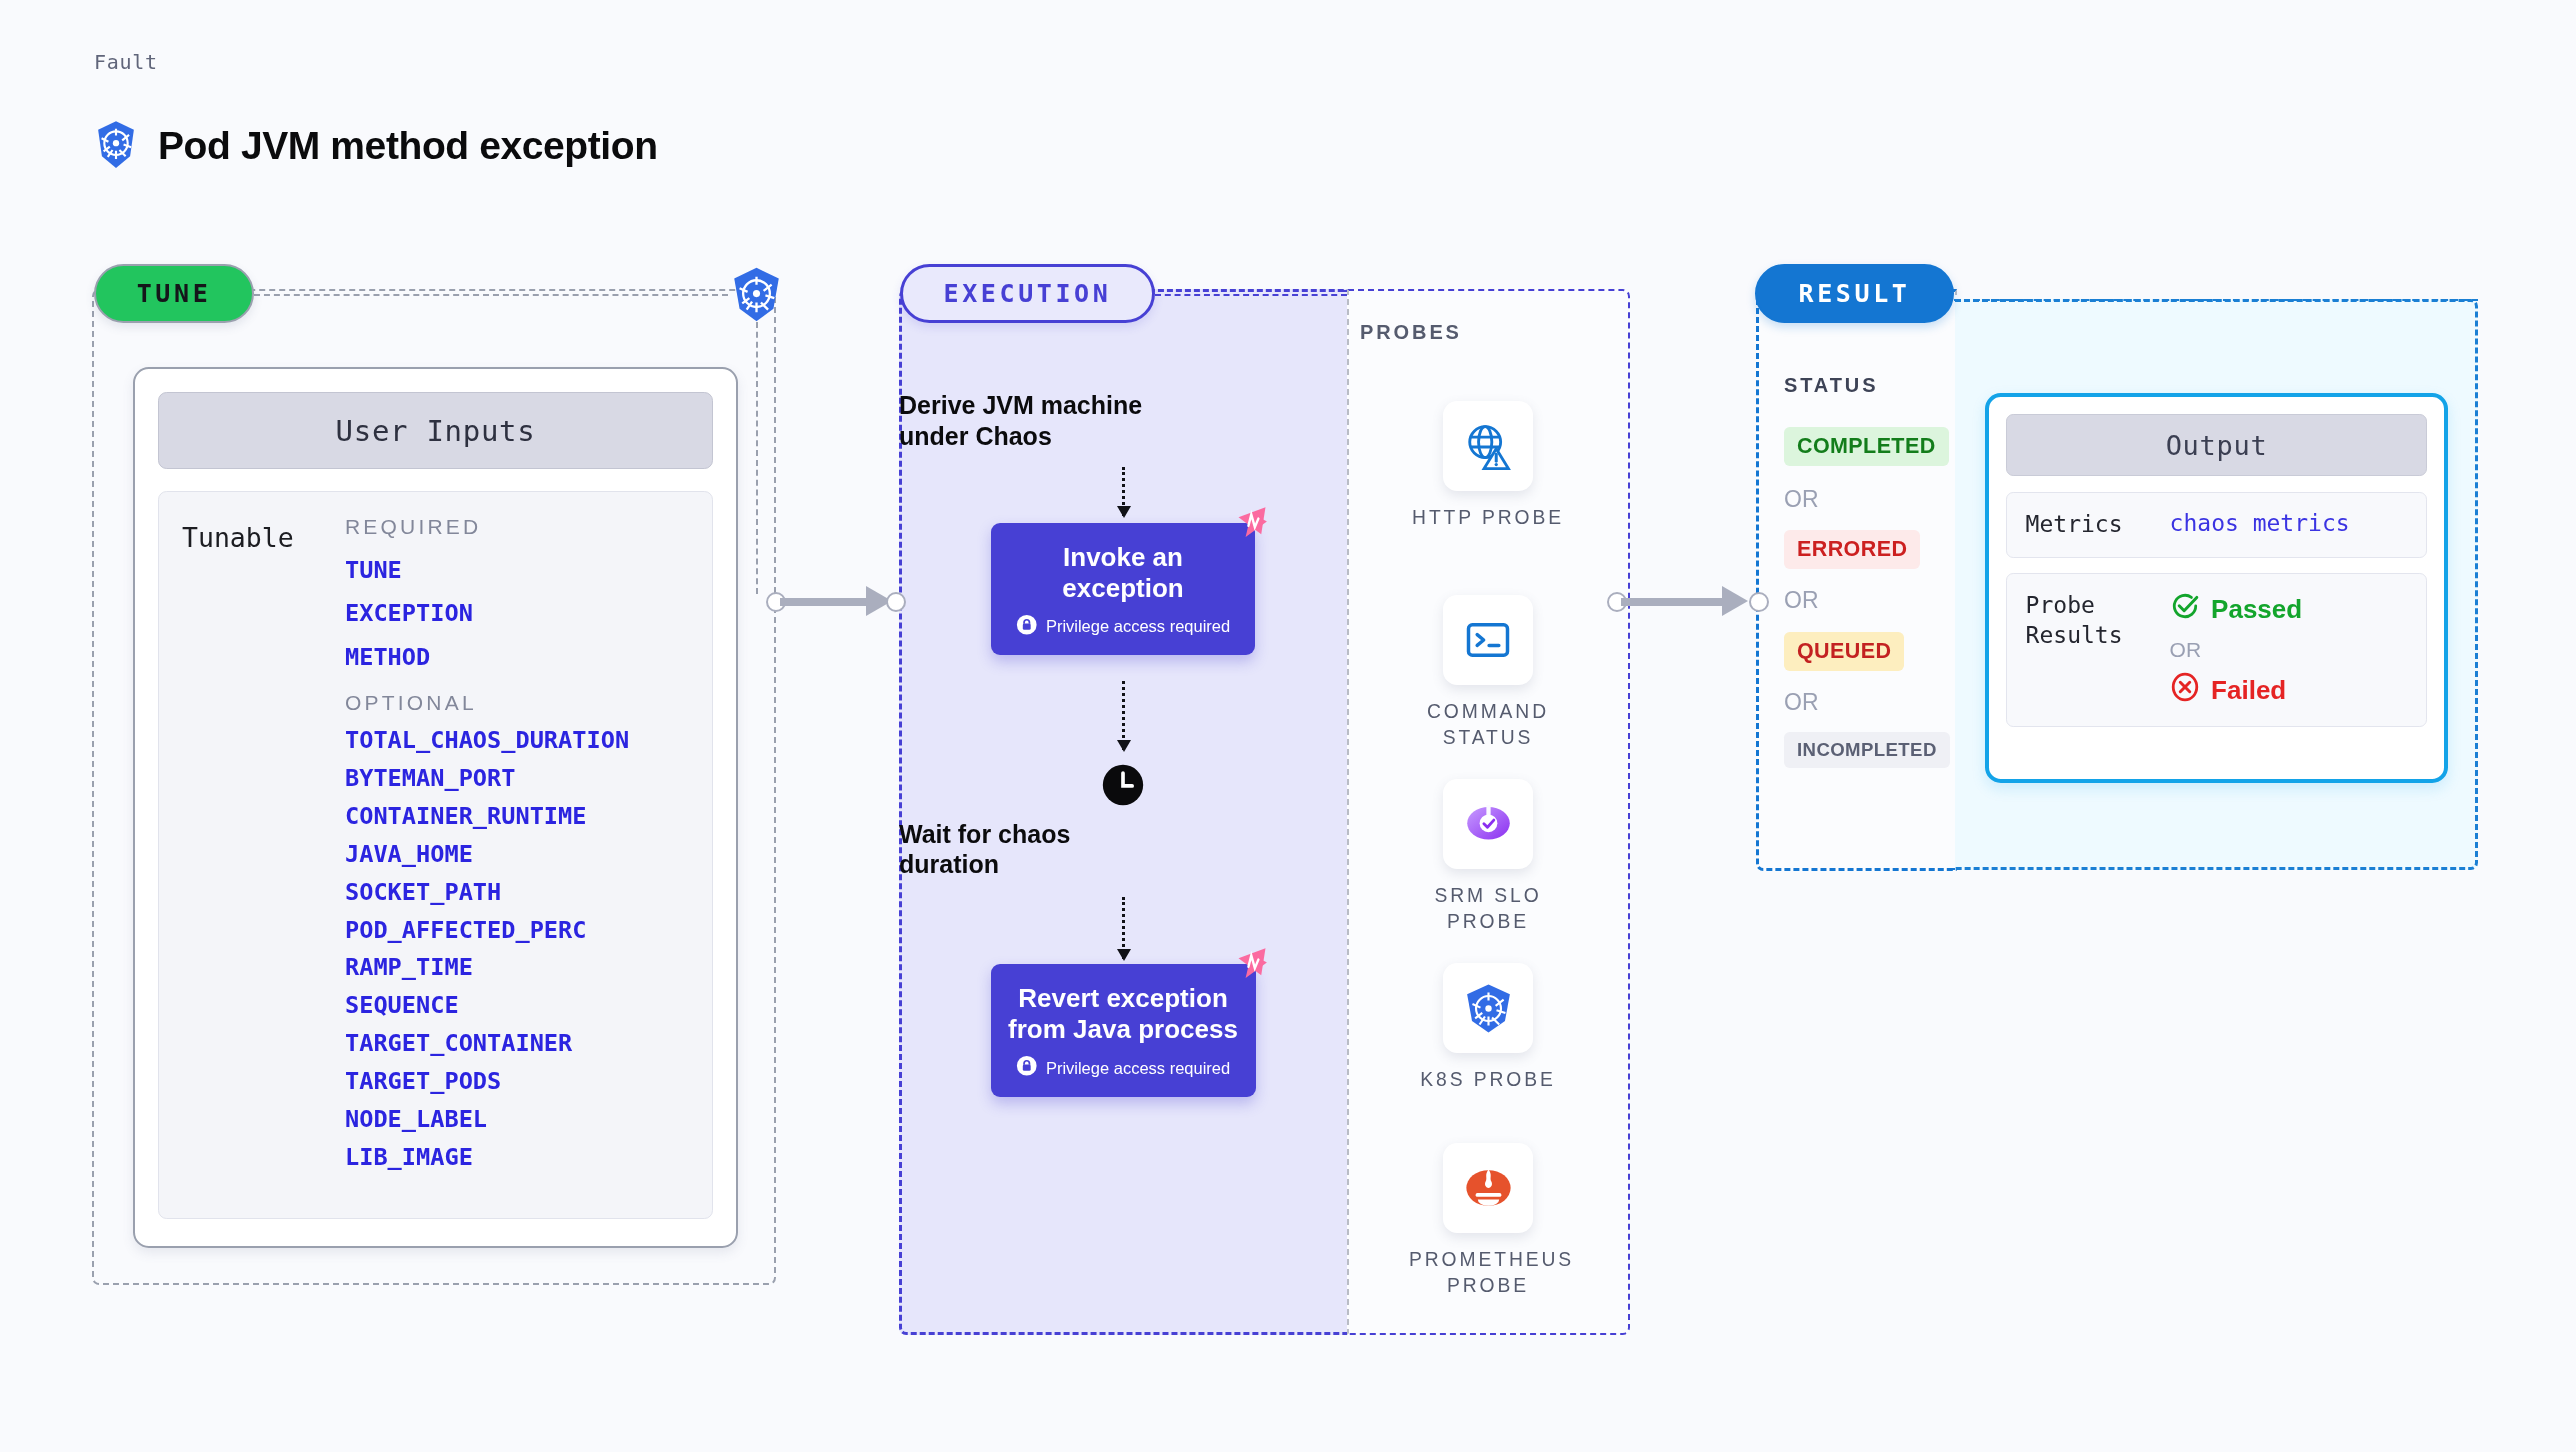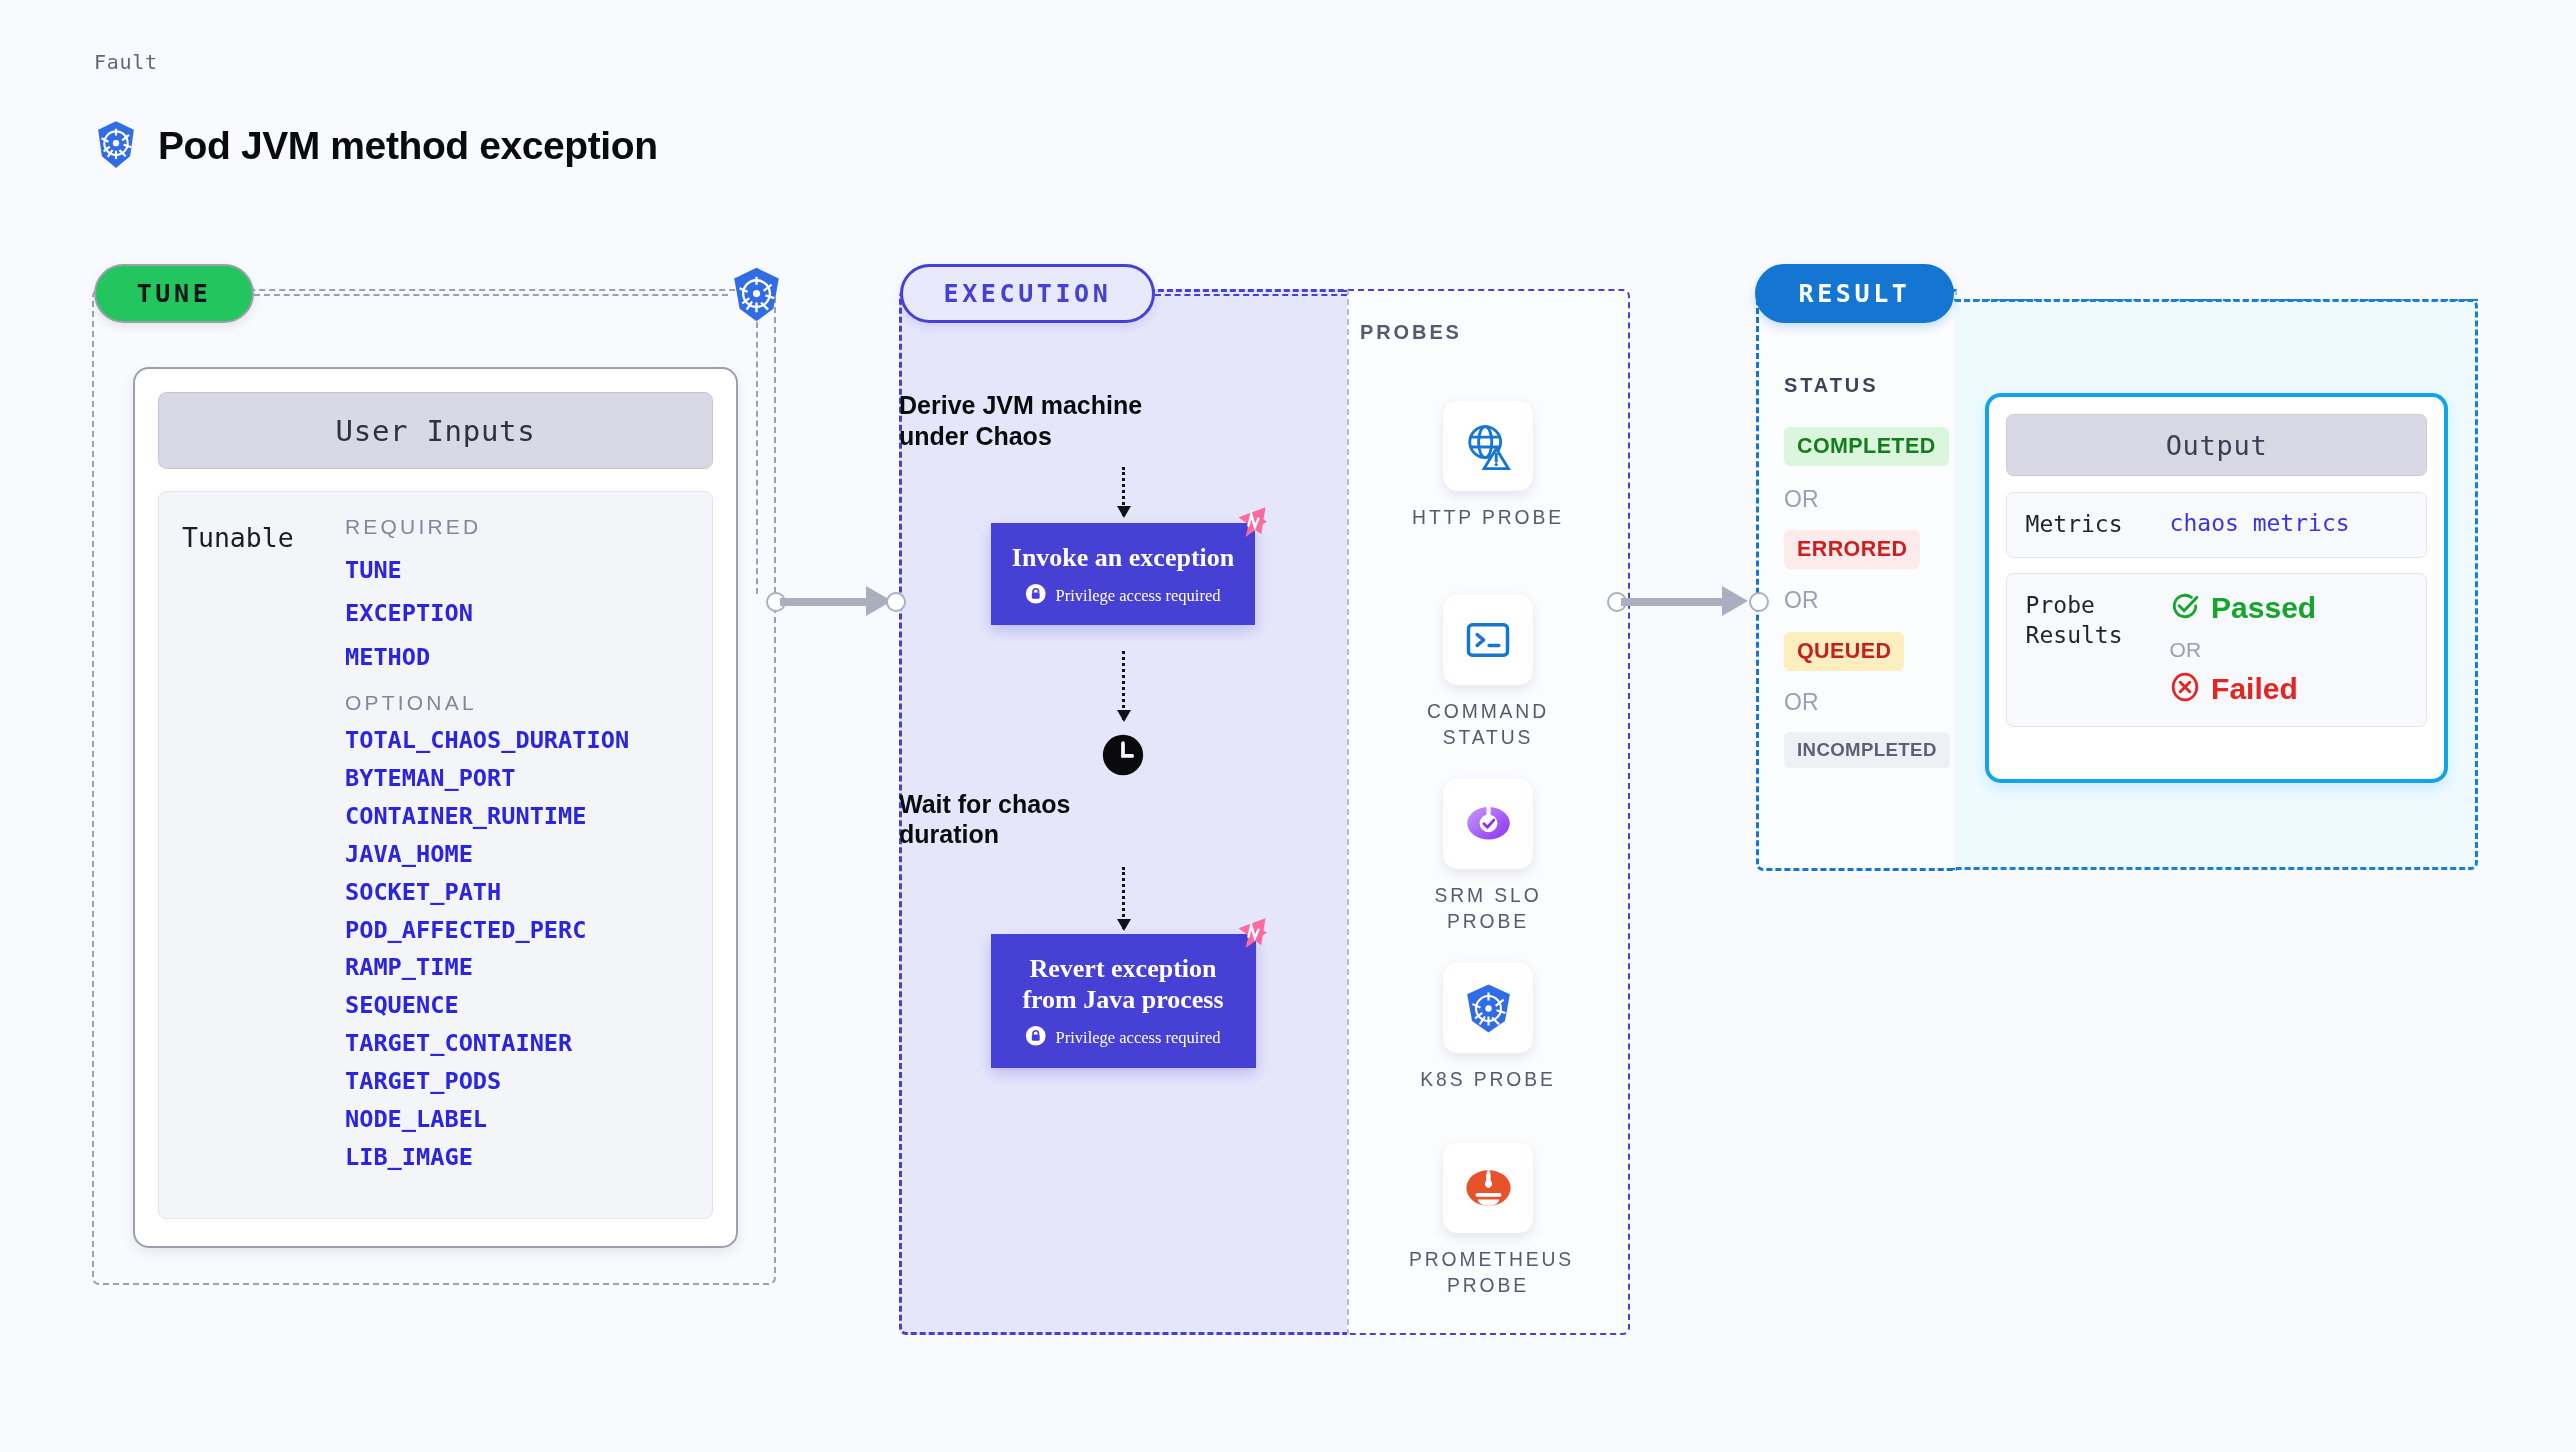--- a/index.html
+++ b/index.html
@@ -145,25 +145,24 @@
     position: relative;
   }
   .arrow-dot:after {
     content: ""; position: absolute; left: -7.9px; bottom: -2.1px;
     border-left: 7.9px solid transparent; border-right: 7.9px solid transparent;
     border-top: 12px solid #111217;
   }
   .purple-box {
     position: relative; margin: 8px auto;
     background: #4740d4; color: #fff;
-    border-radius: 0;
+    border-radius: 9px;
     box-shadow: 0 6.4px 14.3px rgba(71,64,212,.27);
     text-align: center;
     padding: 18.6px 13px 15.8px 13px;
-    font-family: Liberation Serif, serif;
   }
   .purple-box .pb-title { font-size: 26px; font-weight: bold; line-height: 1.2; }
   .pb-priv {
     margin-top: 10px; display: flex; align-items: center; justify-content: center; gap: 8.6px;
     font-size: 16.5px; color: #ffffff;
   }
   .harness-badge { position: absolute; right: -18.6px; top: -20px; width: 44px; height: 44px; }
   .clock-ico { width: 44px; height: 44px; margin: 0 auto 11.5px auto; display: block; }
 
   
@@ -223,21 +222,21 @@
   .out-key {
     font-family: "DejaVu Sans Mono", monospace;
     font-size: 23px; color: #24262f; line-height: 1.3; white-space: pre-line;
     min-width: 115px;
   }
   .out-metric {
     font-family: "DejaVu Sans Mono", monospace;
     font-size: 23px; color: #3b34e2;
   }
   .pr-col { display: flex; flex-direction: column; gap: 10px; }
-  .pr-line { display: flex; align-items: flex-start; gap: 11.5px; font-size: 30px; font-weight: bold; }
+  .pr-line { display: flex; align-items: center; gap: 11.5px; font-size: 26px; font-weight: bold; }
   .pr-or { font-size: 21px; color: #9aa0b3; font-weight: normal; }
 
   
   .stage-arrow { position: absolute; height: 31.5px; }
   .sa-line { position: absolute; top: 11.5px; height: 8.6px; background: #aaaebe; }
   .sa-head {
     position: absolute; top: 0;
     border-top: 15.8px solid transparent; border-bottom: 15.8px solid transparent;
     border-left: 26px solid #aaaebe;
   }

